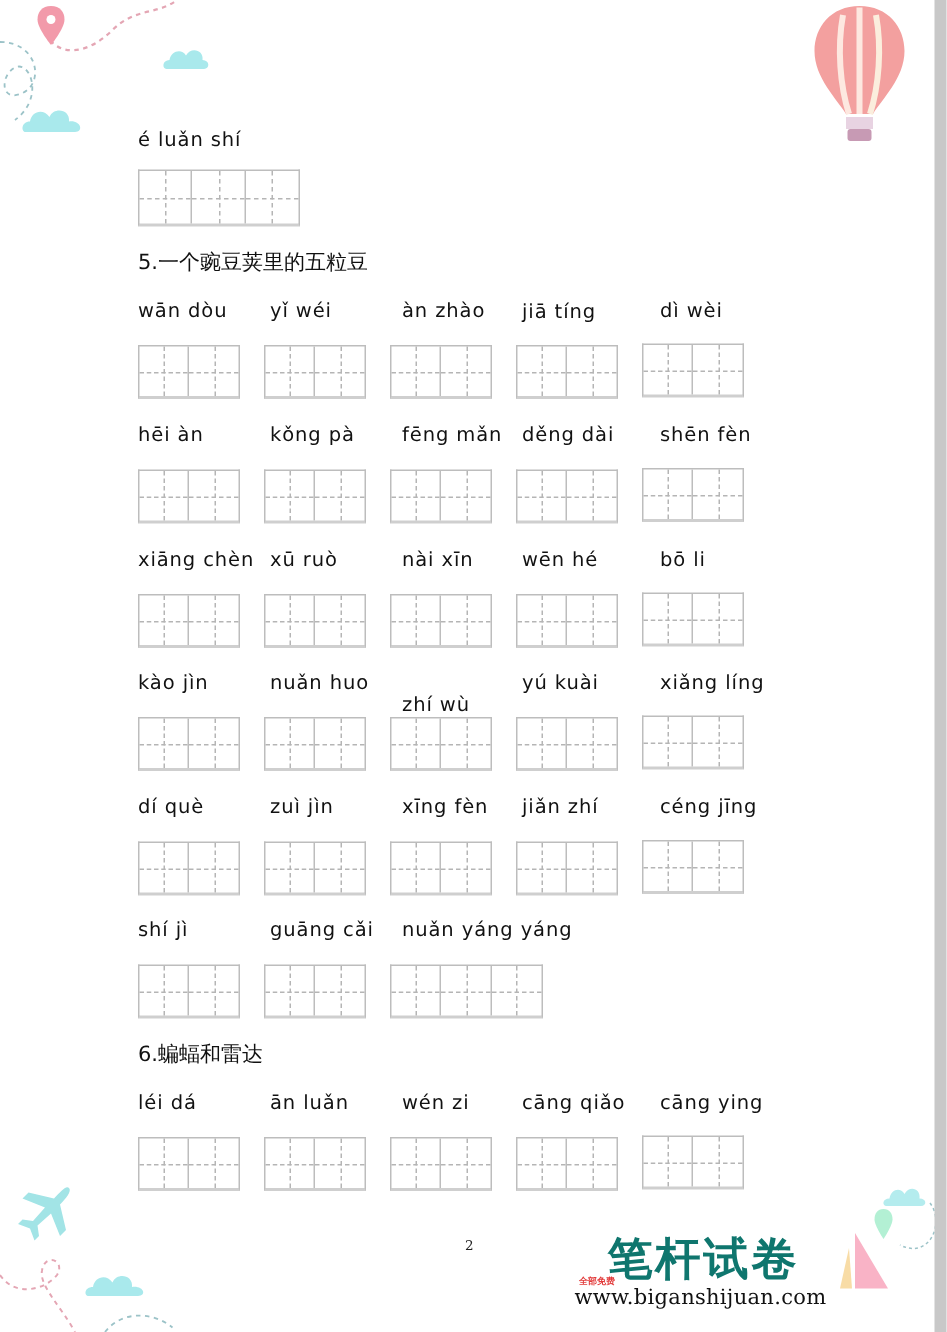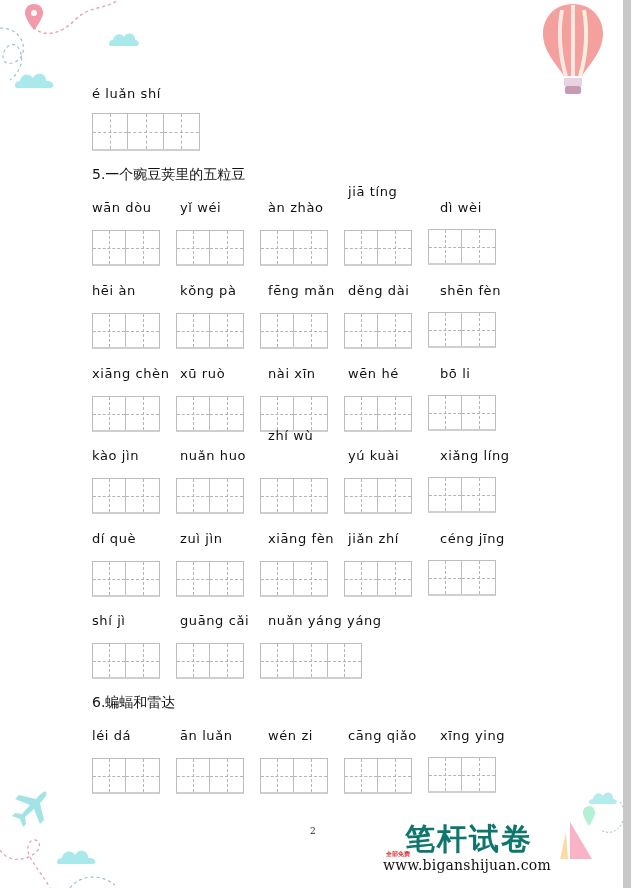--- a/index.html
+++ b/index.html
@@ -125,21 +125,21 @@
     <div class="pinyin" style="left: 180px; top: 200px;">yǐ wéi</div>
     <div class="tian" style="left: 176px; top: 230px; width: 68px;">
       <div class="cell"></div>
       <div class="cell"></div>
     </div>
     <div class="pinyin" style="left: 268px; top: 200px;">àn zhào</div>
     <div class="tian" style="left: 260px; top: 230px; width: 68px;">
       <div class="cell"></div>
       <div class="cell"></div>
     </div>
-    <div class="pinyin" style="left: 348px; top: 184px;">jiā tíng</div>
+    <div class="pinyin" style="left: 348px; top: 201px;">jiā tíng</div>
     <div class="tian" style="left: 344px; top: 230px; width: 68px;">
       <div class="cell"></div>
       <div class="cell"></div>
     </div>
     <div class="pinyin" style="left: 440px; top: 200px;">dì wèi</div>
     <div class="tian" style="left: 428px; top: 229px; width: 68px;">
       <div class="cell"></div>
       <div class="cell"></div>
     </div>
     <div class="pinyin" style="left: 92px; top: 283px;">hēi àn</div>
@@ -195,21 +195,21 @@
     <div class="pinyin" style="left: 92px; top: 448px;">kào jìn</div>
     <div class="tian" style="left: 92px; top: 478px; width: 68px;">
       <div class="cell"></div>
       <div class="cell"></div>
     </div>
     <div class="pinyin" style="left: 180px; top: 448px;">nuǎn huo</div>
     <div class="tian" style="left: 176px; top: 478px; width: 68px;">
       <div class="cell"></div>
       <div class="cell"></div>
     </div>
-    <div class="pinyin" style="left: 268px; top: 428px;">zhí wù</div>
+    <div class="pinyin" style="left: 268px; top: 463px;">zhí wù</div>
     <div class="tian" style="left: 260px; top: 478px; width: 68px;">
       <div class="cell"></div>
       <div class="cell"></div>
     </div>
     <div class="pinyin" style="left: 348px; top: 448px;">yú kuài</div>
     <div class="tian" style="left: 344px; top: 478px; width: 68px;">
       <div class="cell"></div>
       <div class="cell"></div>
     </div>
     <div class="pinyin" style="left: 440px; top: 448px;">xiǎng líng</div>
@@ -220,21 +220,21 @@
     <div class="pinyin" style="left: 92px; top: 531px; text-align: right;">dí què</div>
     <div class="tian" style="left: 92px; top: 561px; width: 68px;">
       <div class="cell"></div>
       <div class="cell"></div>
     </div>
     <div class="pinyin" style="left: 180px; top: 531px;">zuì jìn</div>
     <div class="tian" style="left: 176px; top: 561px; width: 68px;">
       <div class="cell"></div>
       <div class="cell"></div>
     </div>
-    <div class="pinyin" style="left: 268px; top: 531px;">xiāng fèn</div>
+    <div class="pinyin" style="left: 268px; top: 531px;">xīng fèn</div>
     <div class="tian" style="left: 260px; top: 561px; width: 68px;">
       <div class="cell"></div>
       <div class="cell"></div>
     </div>
     <div class="pinyin" style="left: 348px; top: 531px;">jiǎn zhí</div>
     <div class="tian" style="left: 344px; top: 561px; width: 68px;">
       <div class="cell"></div>
       <div class="cell"></div>
     </div>
     <div class="pinyin" style="left: 440px; top: 531px;">céng jīng</div>
@@ -276,21 +276,21 @@
     <div class="pinyin" style="left: 268px; top: 728px;">wén zi</div>
     <div class="tian" style="left: 260px; top: 758px; width: 68px;">
       <div class="cell"></div>
       <div class="cell"></div>
     </div>
     <div class="pinyin" style="left: 348px; top: 728px;">cāng qiǎo</div>
     <div class="tian" style="left: 344px; top: 758px; width: 68px;">
       <div class="cell"></div>
       <div class="cell"></div>
     </div>
-    <div class="pinyin" style="left: 440px; top: 728px;">xīng ying</div>
+    <div class="pinyin" style="left: 440px; top: 728px;">cāng ying</div>
     <div class="tian" style="left: 428px; top: 757px; width: 68px;">
       <div class="cell"></div>
       <div class="cell"></div>
     </div>
   </div>
 
 <div class="page-num">2</div>
 <div class="logo-main">笔杆试卷</div>
 <div class="logo-free">全部免费</div>
 <div class="logo-url">www.biganshijuan.com</div>

